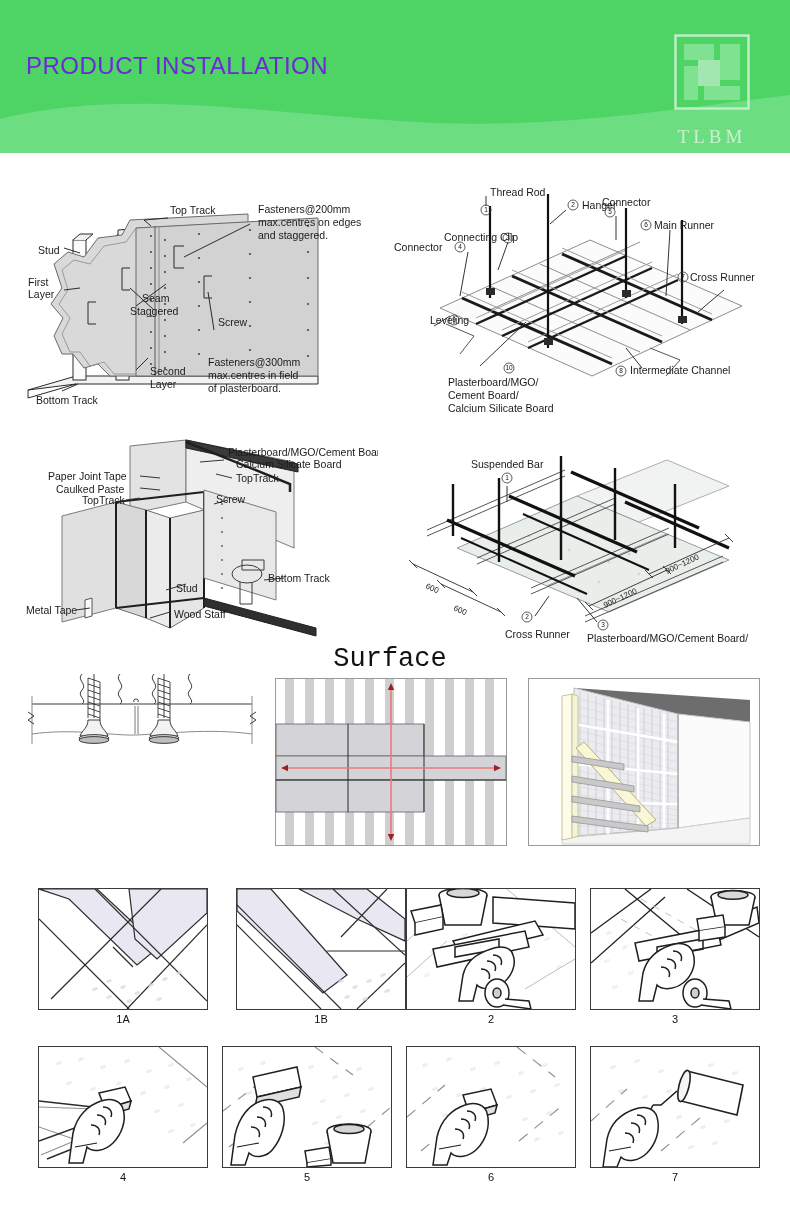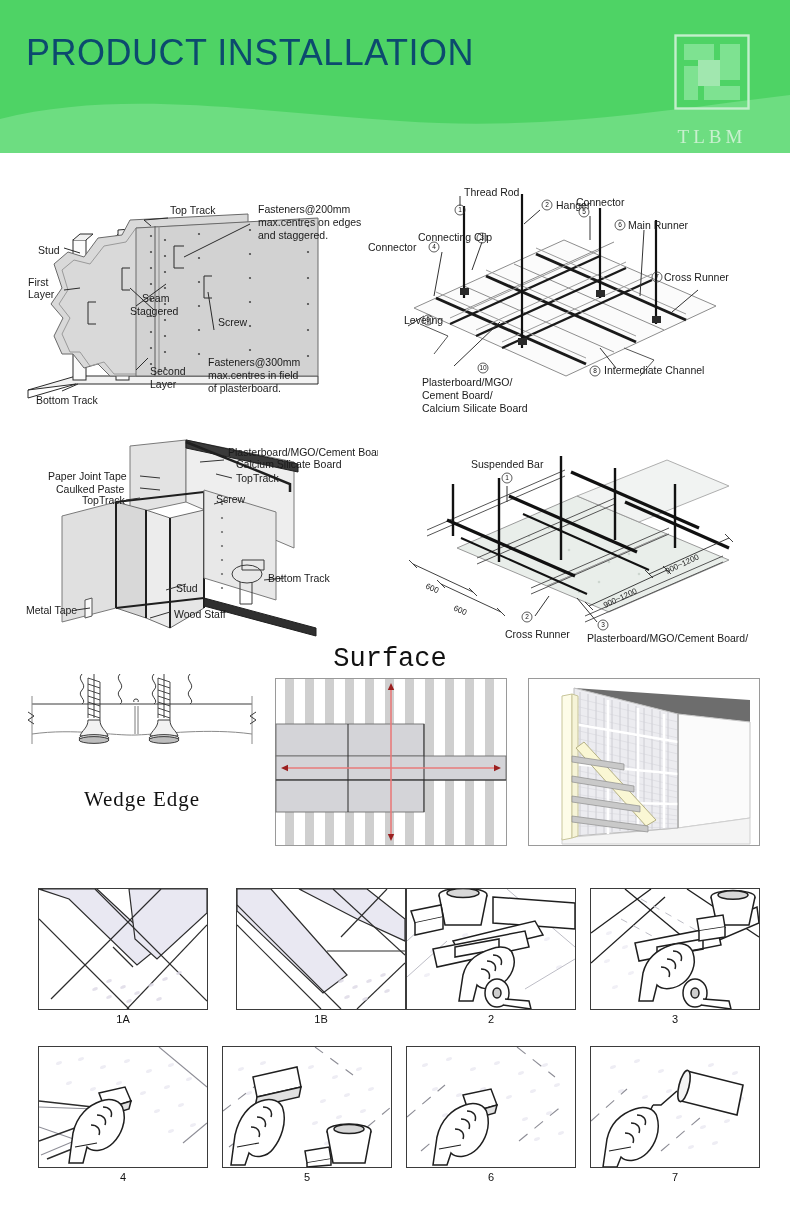--- a/index.html
+++ b/index.html
@@ -8,22 +8,22 @@
     font-family:"Liberation Sans", sans-serif;
     overflow:hidden;position:relative;
   }
   .page{position:relative;width:790px;height:1211px;background:#fff;}
 
   
   .header{position:absolute;left:0;top:0;width:790px;height:153px;
           background:#4ed365;overflow:hidden;}
   .header .wave{position:absolute;left:0;bottom:0;width:790px;height:72px;}
   .header-title{
-    position:absolute;left:26px;top:32px;
-    font-size:36px;letter-spacing:.5px;color:#0c4a6e;
+    position:absolute;left:26px;top:52px;
+    font-size:24px;letter-spacing:.5px;color:#6d28d9;
     font-weight:300;font-family:"Liberation Sans", sans-serif;
     white-space:nowrap;
   }
   .logo-wrap{position:absolute;right:26px;top:34px;width:104px;text-align:center;}
   .logo-mark{width:76px;height:76px;margin:0 auto;position:relative;}
   .logo-text{
     margin-top:16px;font-family:"Liberation Serif", serif;
     font-size:19px;letter-spacing:4px;color:#c8f0cf;
   }
 
@@ -179,21 +179,21 @@
         <text x="240" y="35">Fasteners@200mm</text>
         <text x="240" y="48">max.centres on edges</text>
         <text x="240" y="61">and staggered.</text>
         <text x="190" y="188">Fasteners@300mm</text>
         <text x="190" y="201">max.centres in field</text>
         <text x="190" y="214">of plasterboard.</text>
       </g>
     </svg>
   </div>
 
-  <div class="fig" style="left:364px;top:178px;width:400px;height:242px;">
+  <div class="fig" style="left:390px;top:178px;width:400px;height:242px;">
     <svg width="400" height="242" viewBox="0 0 400 242">
       <g stroke="#2b2b2b" fill="none" stroke-width="1">
 
         <g stroke="#8d8d8d">
           <path d="M50 130 L200 62 L352 128 L202 198 Z" fill="#fbfbfb"></path>
           <path d="M100 108 L250 174 M150 86 L300 152 M250 64 L100 132"></path>
         </g>
 
         <g stroke="#1a1a1a" stroke-width="3">
           <path d="M72 120 L222 186"></path>
@@ -499,21 +499,20 @@
           <ellipse cx="140" cy="68" rx="15" ry="3.4" fill="#bdbdbd"></ellipse>
         </g>
         <g stroke="#2b2b2b" stroke-width=".85" fill="none">
           <path d="M134 6 L146 10 M134 12 L146 16 M134 18 L146 22 M134 24 L146 28
                    M134 30 L146 34 M134 36 L146 40 M134 42 L146 46"></path>
           <path d="M134 6 L134 46 M146 10 L146 48"></path>
         </g>
       </g>
     </svg>
   </div>
-  <div class="serif-cap" style="left:24px;top:787px;width:236px;">Wedge  Edge</div>
 
   <div class="fig" style="left:275px;top:678px;width:232px;height:168px;">
     <svg width="232" height="168" viewBox="0 0 232 168">
       <rect x="0.5" y="0.5" width="231" height="167" fill="#ffffff" stroke="#9a9a9a"></rect>
 
       <g fill="#cfcfcf">
         <rect x="10" y="1" width="9" height="166"></rect>
           <rect x="30" y="1" width="9" height="166"></rect>
         <rect x="50" y="1" width="9" height="166"></rect>
           <rect x="70" y="1" width="9" height="166"></rect>

